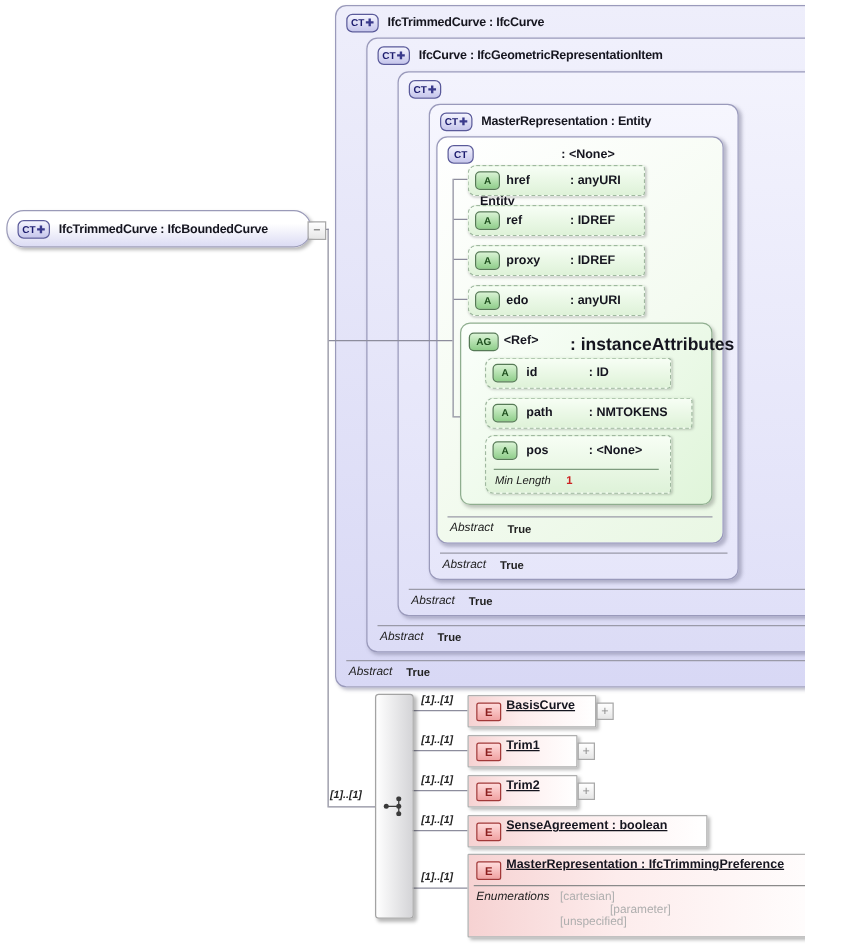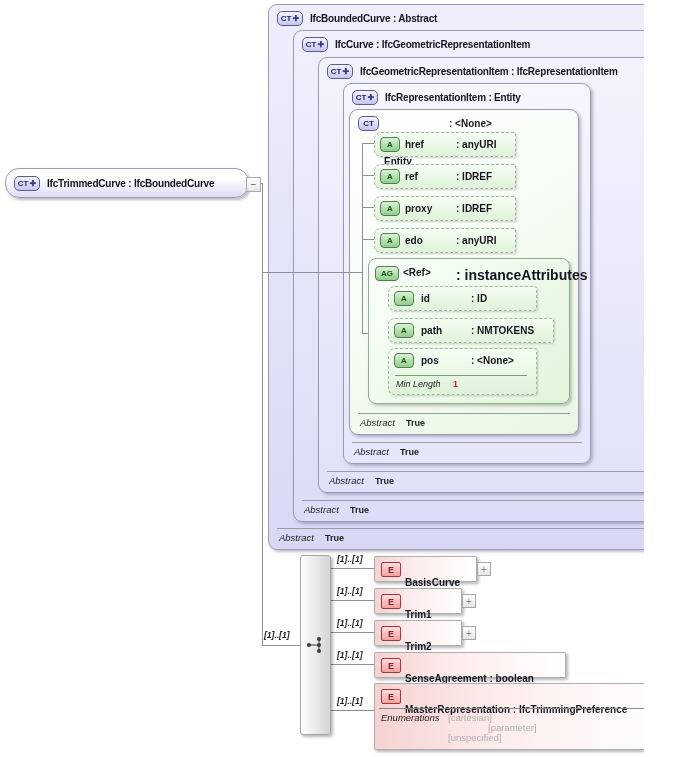--- a/index.html
+++ b/index.html
@@ -89,21 +89,21 @@
   #seqbar{position:absolute;left:300px;top:555px;width:29px;height:178px;border:1px solid #a3a3a3;
           border-radius:3px;background:linear-gradient(to right,#ffffff,#d4d4d7);
           box-shadow:2px 2px 3px rgba(0,0,0,.28);}
   #seqicon{position:absolute;left:5px;top:81px;}
 
   
   .elem{position:absolute;border:1px solid #aeaeae;border-radius:1px;
         background:linear-gradient(to right,#f6d2d2 0%,#fdecec 40%,#ffffff 100%);
         box-shadow:2px 2px 3px rgba(0,0,0,.28);}
   .elem .badge-e{left:6px;top:5px;}
-  .elem .e-label{position:absolute;left:30px;top:20px;font-weight:bold;font-size:10px;color:#15151f;white-space:nowrap;}
+  .elem .e-label{position:absolute;left:30px;top:2px;font-weight:bold;font-size:10px;color:#15151f;white-space:nowrap;text-decoration:underline;}
   #e-basis {left:374px;top:556px;width:101px;height:24px;}
   #e-trim1 {left:374px;top:588px;width:86px;height:24px;}
   #e-trim2 {left:374px;top:620px;width:86px;height:24px;}
   #e-sense {left:374px;top:652px;width:190px;height:24px;}
   #e-master{left:374px;top:683px;width:295px;height:65px;}
   #e-master .sep{position:absolute;left:4px;right:6px;top:24px;border-top:1px solid #8a8a8a;}
   #e-master .enum-label{position:absolute;left:6px;top:28px;font-style:italic;font-size:9.5px;color:#222;}
   .enum-val{position:absolute;left:73px;font-size:9.5px;color:#aeaeae;white-space:nowrap;}
   #ev0{top:28px;} #ev1{top:38px;padding-left:40px;} #ev2{top:48px;}
 
@@ -123,21 +123,21 @@
 <body>
 
 <div id="canvas">
 
   <div class="tbox" id="b1">
     <div class="hdr">
       <span class="badge-ct">
           <span>CT</span>
           <span class="plus">✚</span>
         </span>
-      <span class="box-title">IfcBoundedCurve : Abstract</span>
+      <span class="box-title">IfcTrimmedCurve : IfcCurve</span>
     </div>
     <div class="abstract">
       <div class="rule"></div>
       <span class="aname">Abstract</span>
       <span class="aval">True</span>
     </div>
   </div>
 
   <div class="tbox" id="b2">
     <div class="hdr">
@@ -153,36 +153,35 @@
       <span class="aval">True</span>
     </div>
   </div>
 
   <div class="tbox" id="b3">
     <div class="hdr">
       <span class="badge-ct">
           <span>CT</span>
           <span class="plus">✚</span>
         </span>
-      <span class="box-title">IfcGeometricRepresentationItem : IfcRepresentationItem</span>
     </div>
     <div class="abstract">
       <div class="rule"></div>
       <span class="aname">Abstract</span>
       <span class="aval">True</span>
     </div>
   </div>
 
   <div class="tbox" id="b4">
     <div class="hdr">
       <span class="badge-ct">
           <span>CT</span>
           <span class="plus">✚</span>
         </span>
-      <span class="box-title">IfcRepresentationItem : Entity</span>
+      <span class="box-title">MasterRepresentation : Entity</span>
     </div>
     <div class="abstract">
       <div class="rule"></div>
       <span class="aname">Abstract</span>
       <span class="aval">True</span>
     </div>
   </div>
 
   <div class="tbox" id="b5">
     <div class="hdr">

